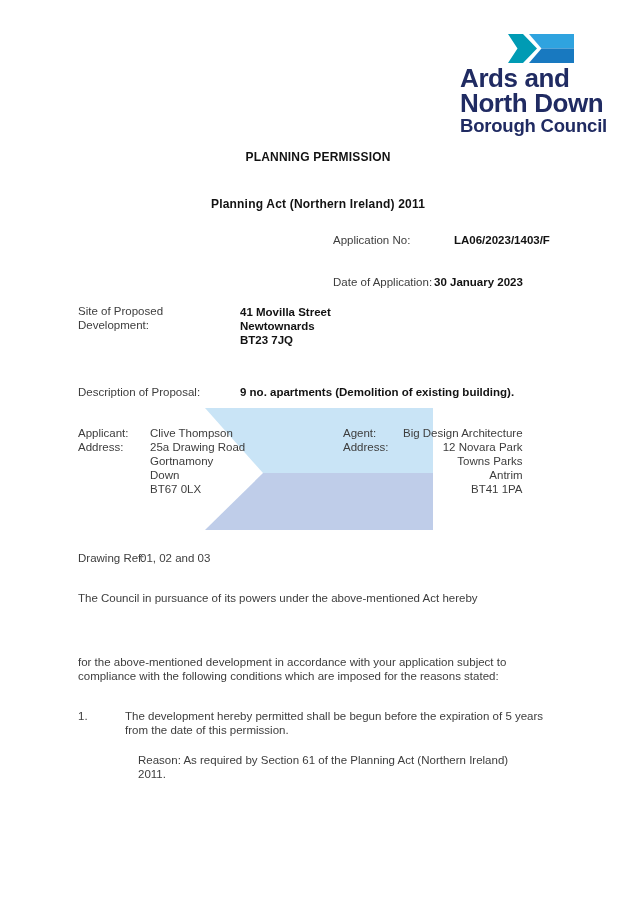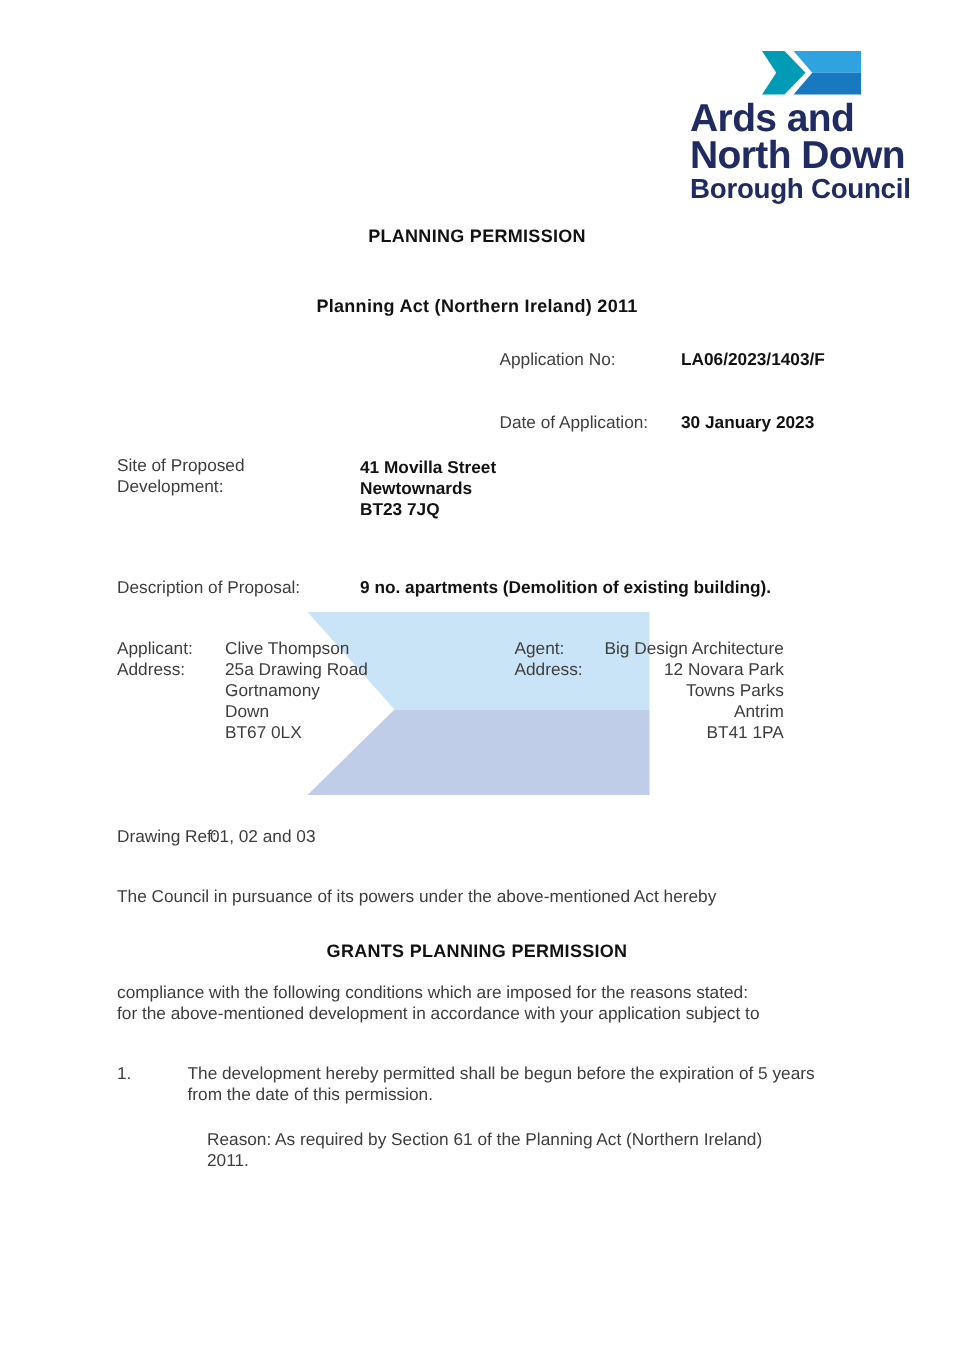--- a/index.html
+++ b/index.html
@@ -50,21 +50,21 @@
     <div class="logo-line-small">Borough Council</div>
   </div>
 
   <div class="t h center" style="top:126px;">PLANNING PERMISSION</div>
   <div class="t h center" style="top:173px;text-align:center;">Planning Act (Northern Ireland) 2011</div>
 
   <div class="t" style="left:333px; top:209px;">Application No:</div>
   <div class="t b" style="left:454px; top:209px;">LA06/2023/1403/F</div>
 
   <div class="t" style="left:333px; top:251px;">Date of Application:</div>
-  <div class="t b" style="left:454px; top:251px;">30 January 2023</div>
+  <div class="t b" style="left:434px; top:251px;">30 January 2023</div>
 
   <div class="t lh135" style="left:78px; top:281px;">
     <div>Site of Proposed</div>
     <div>Development:</div>
   </div>
   <div class="t b lh14" style="left:240px; top:281px;">
     <div>41 Movilla Street</div>
     <div>Newtownards</div>
     <div>BT23 7JQ</div>
   </div>
@@ -94,25 +94,24 @@
     <div>Towns Parks</div>
     <div>Antrim</div>
     <div>BT41 1PA</div>
   </div>
 
   <div class="t" style="left:78px; top:527px;">Drawing Ref:</div>
   <div class="t" style="left:140px; top:527px;">01, 02 and 03</div>
 
   <div class="t" style="left:78px; top:567px;">The Council in pursuance of its powers under the above-mentioned Act hereby</div>
 
-  <div class="t h center" style="top:603px;">GRANTS PLANNING PERMISSION</div>
 
   <div class="t lh135" style="left:78px; top:632px;">
+    <div>for the above-mentioned development in accordance with your application subject to</div>
     <div>compliance with the following conditions which are imposed for the reasons stated:</div>
-    <div>for the above-mentioned development in accordance with your application subject to</div>
   </div>
 
   <div class="t" style="left:78px; top:685px;">1.</div>
   <div class="t lh14" style="left:125px; top:685px;">
     <div>The development hereby permitted shall be begun before the expiration of 5 years</div>
     <div>from the date of this permission.</div>
   </div>
   <div class="t lh14" style="left:138px; top:729px;">
     <div>Reason: As required by Section 61 of the Planning Act (Northern Ireland)</div>
     <div>2011.</div>

